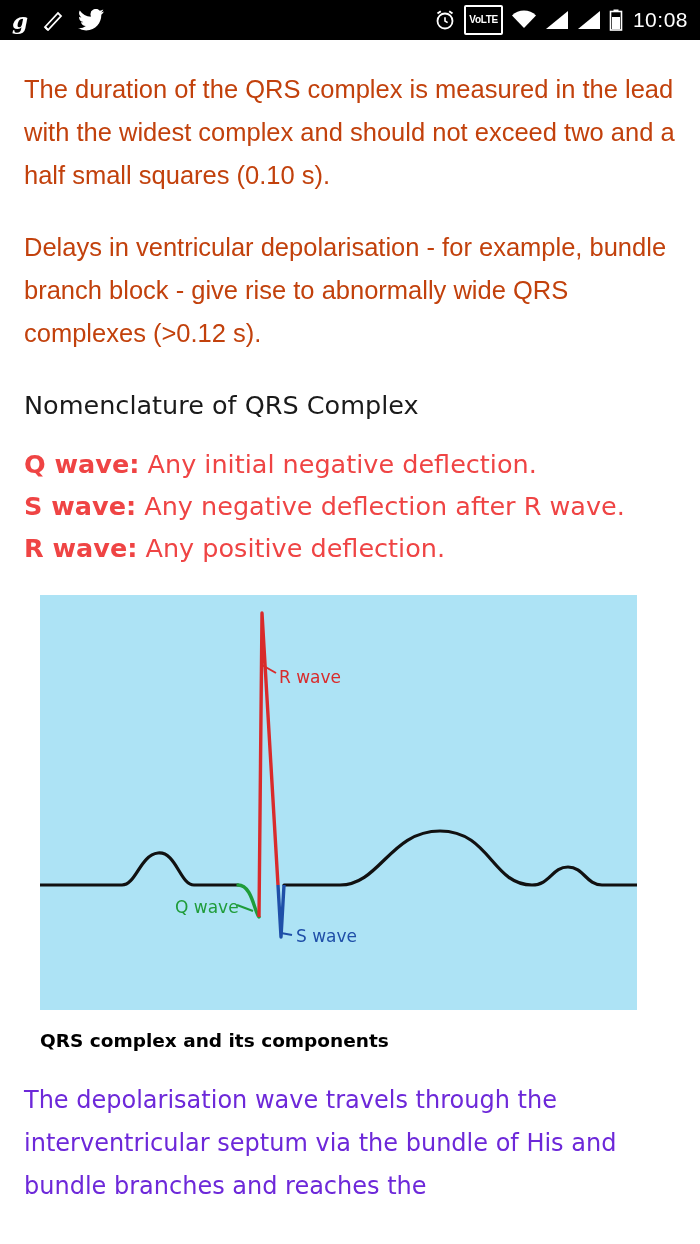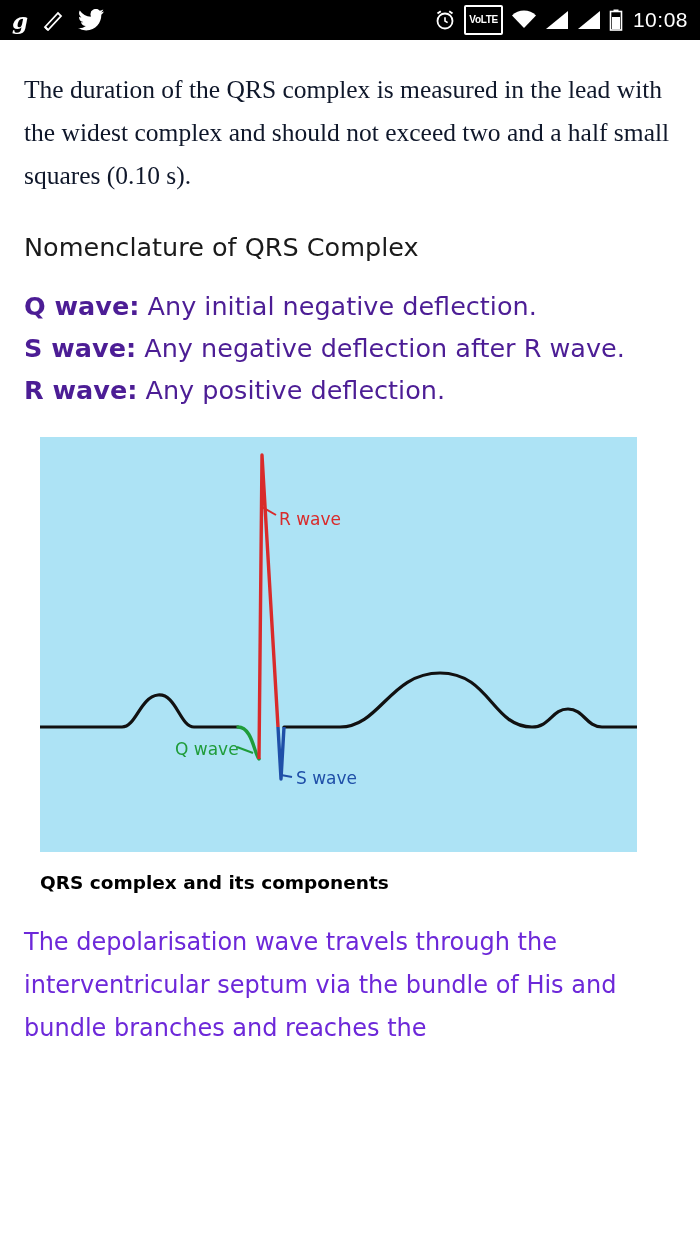--- a/index.html
+++ b/index.html
@@ -60,35 +60,35 @@
     font-family: "Liberation Sans", sans-serif;
   }
 
   
   .content {
     padding: 28px 24px 0 24px;
   }
   p.para {
     font-size: 25.5px;
     line-height: 43px;
-    color: #0f172a;
+    color: #c2410c;
     margin-bottom: 29px;
-    font-family: Liberation Serif, serif;
+    font-family: Liberation Sans, sans-serif;
   }
   .nomen {
     font-size: 25.5px;
     line-height: 43px;
     color: #1a1a1a;
     margin-bottom: 16px;
   }
   .wavelist { margin-bottom: 26px; }
   .wavelist div {
     font-size: 25.5px;
     line-height: 42px;
-    color: #4c1d95;
+    color: #ef4444;
   }
   .wavelist b { font-weight: bold; }
 
   
   .figure {
     width: 597px;
     height: 415px;
     background: #ade3f5;
     position: relative;
     margin: 4px 0 0 16px;
@@ -158,20 +158,21 @@
       </svg>
     </span>
     <span class="sb-time">10:08</span>
   </div>
 </div>
 
 <div class="content">
 
   <p class="para">The duration of the QRS complex is measured in the lead with the widest complex and should not exceed two and a half small squares (0.10 s).</p>
 
+  <p class="para">Delays in ventricular depolarisation - for example, bundle branch block - give rise to abnormally wide QRS complexes (&gt;0.12 s).</p>
 
   <div class="nomen">Nomenclature of QRS Complex</div>
 
   <div class="wavelist">
     <div><b>Q wave:</b><span> Any initial negative deflection.</span></div>
     <div><b>S wave:</b><span> Any negative deflection after R wave.</span></div>
     <div><b>R wave:</b><span> Any positive deflection.</span></div>
   </div>
 
   <div class="figure">

